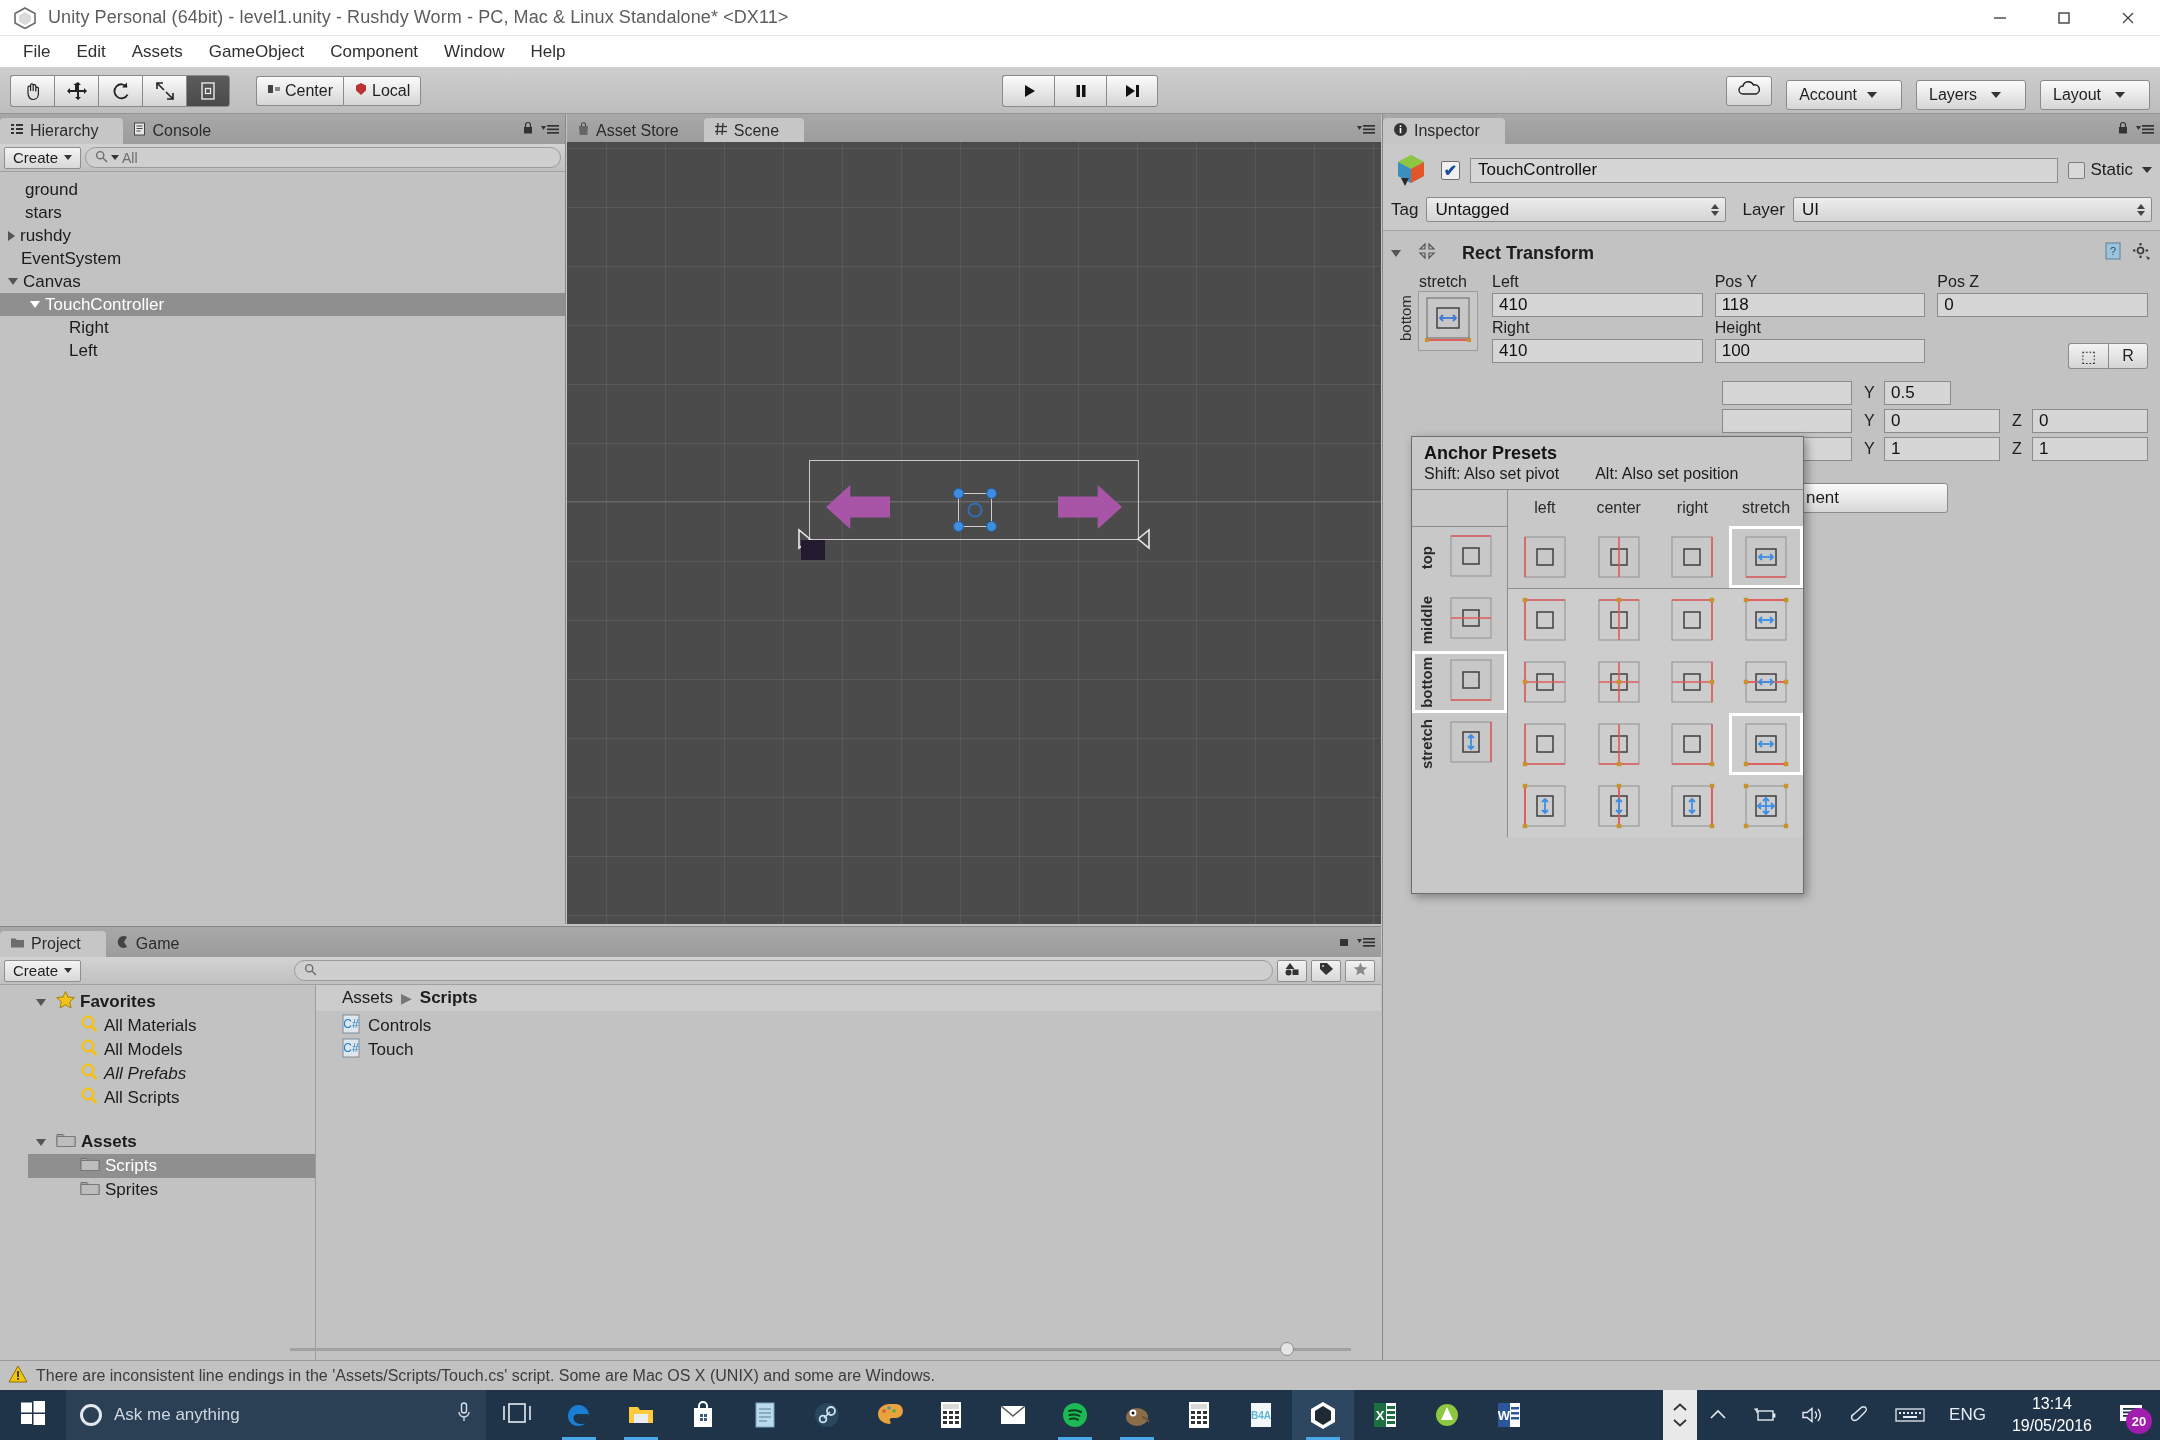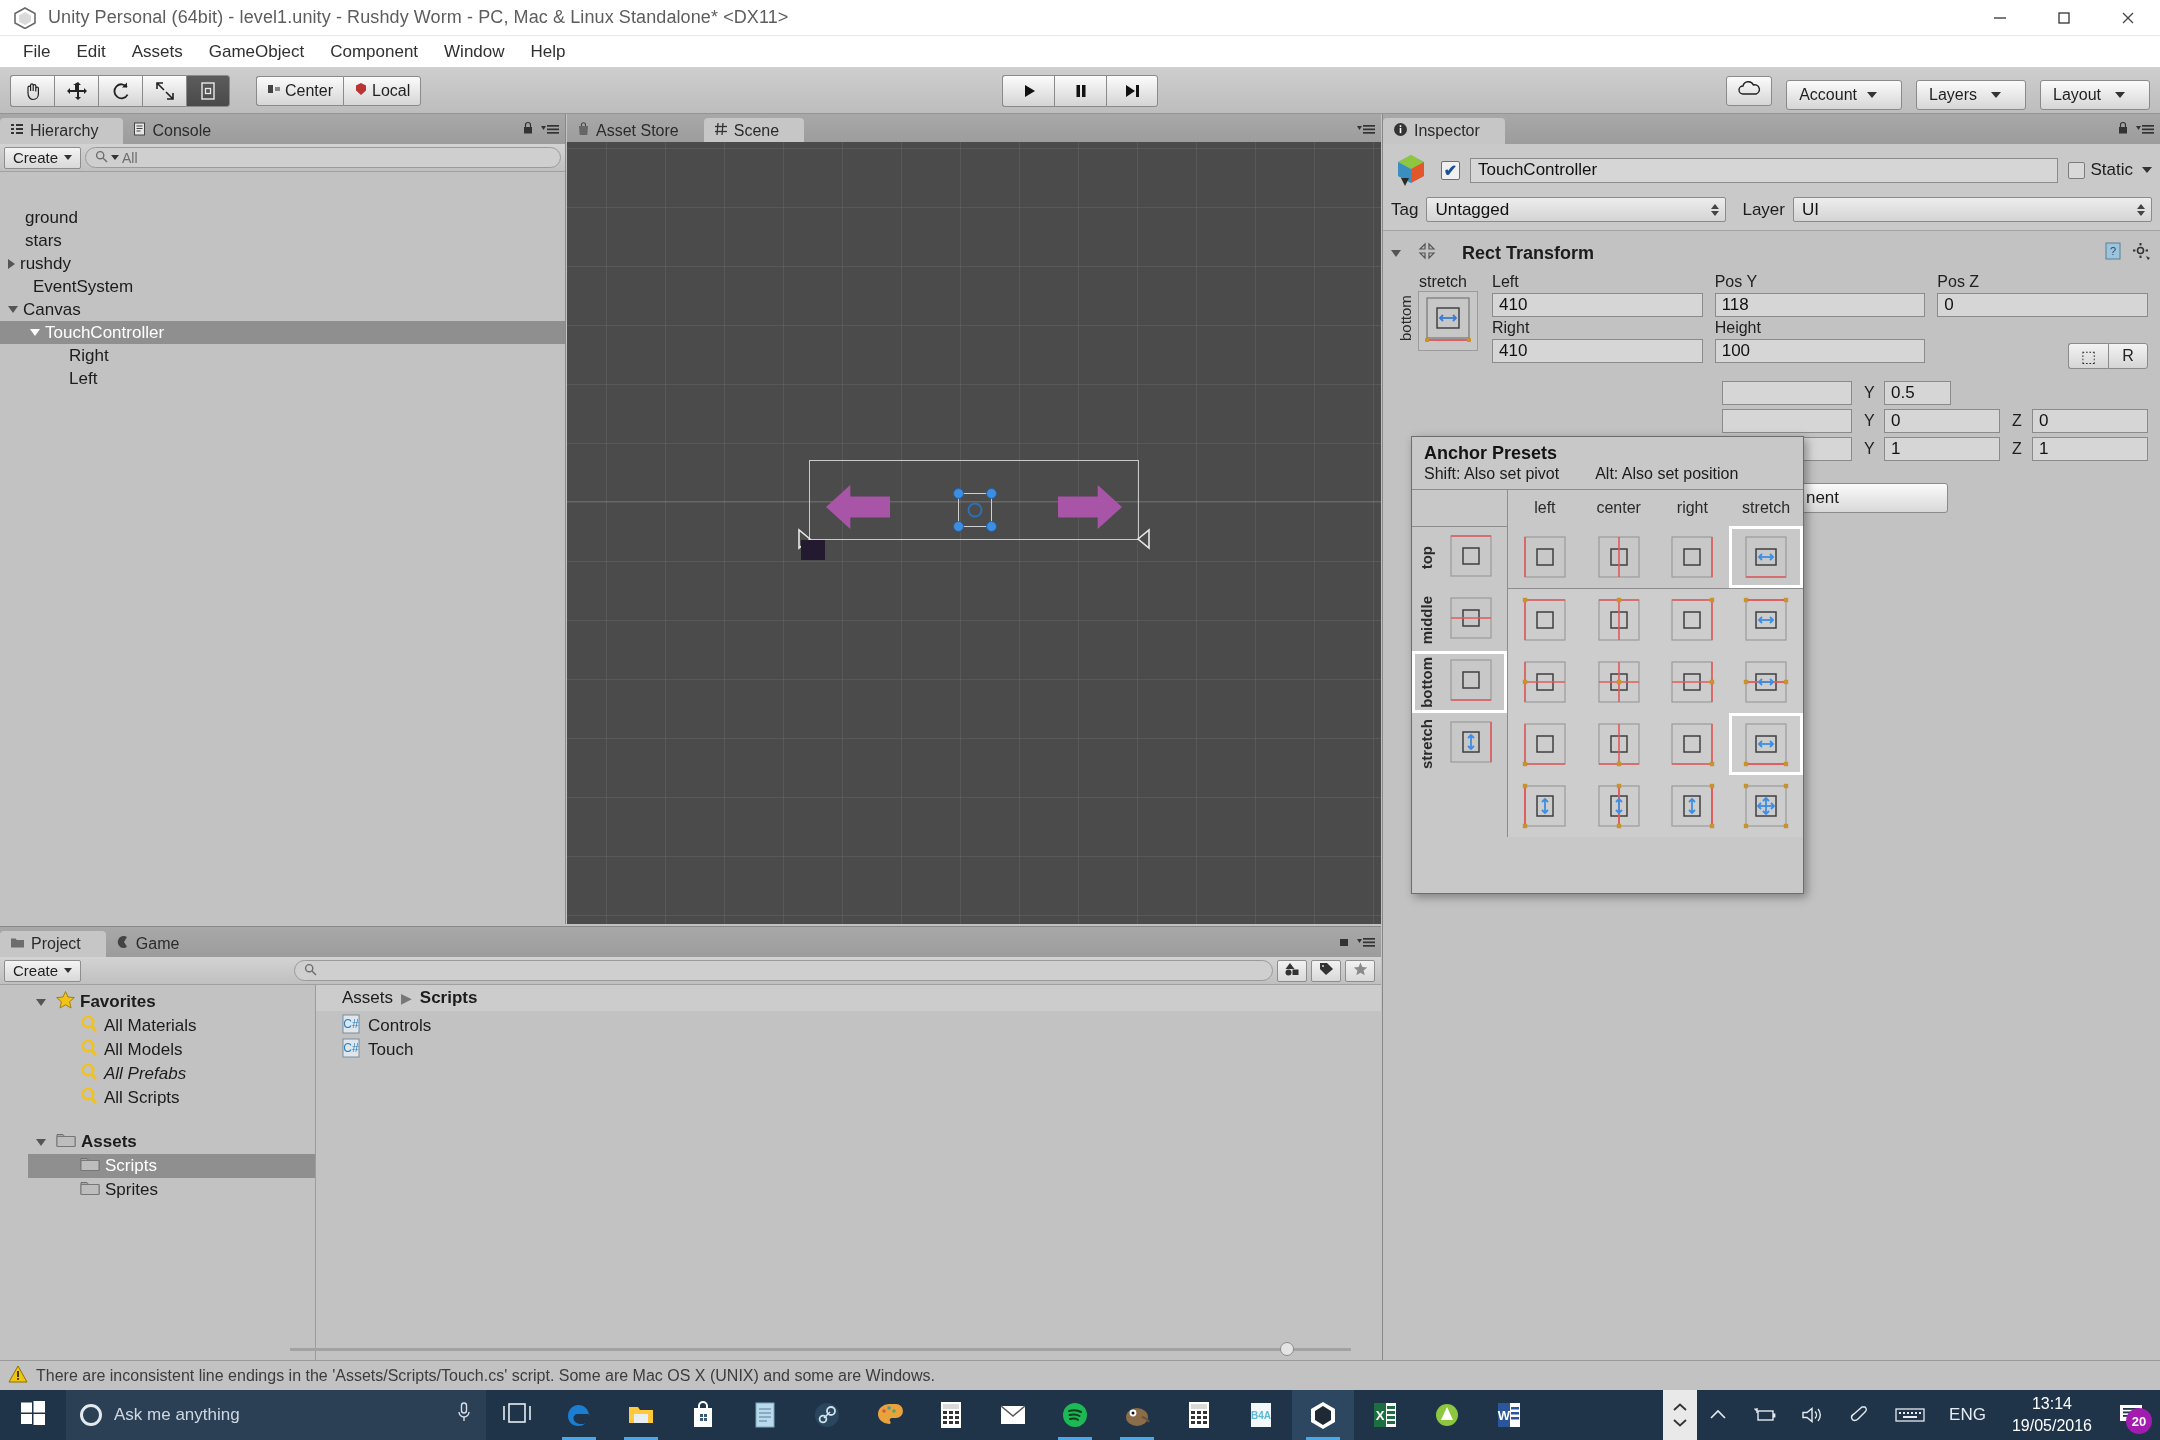--- a/index.html
+++ b/index.html
@@ -525,33 +525,33 @@
           <svg width="13" height="13" viewBox="0 0 13 13">
               <circle cx="5.2" cy="5.2" r="3.6" fill="none" stroke="#6d6d6d" stroke-width="1.4"></circle>
               <line x1="8" y1="8" x2="12" y2="12" stroke="#6d6d6d" stroke-width="1.4"></line>
             </svg>
         </span>
         <span class="mini-caret"></span>
         <span>All</span>
       </div>
     </div>
     <div class="hier-list" id="hier-list">
-        <div class="hier-row" style="padding-left: 8px; margin-top: 28px;">
+        <div class="hier-row" style="padding-left: 8px;">
           <span class="tri blank"></span>
           <span>ground</span>
         </div>
         <div class="hier-row" style="padding-left: 8px;">
           <span class="tri blank"></span>
           <span>stars</span>
         </div>
         <div class="hier-row" style="padding-left: 8px;">
           <span class="tri closed"></span>
           <span>rushdy</span>
         </div>
-        <div class="hier-row" style="padding-left: 16px;">
+        <div class="hier-row" style="padding-left: 4px;">
           <span class="tri blank"></span>
           <span>EventSystem</span>
         </div>
         <div class="hier-row" style="padding-left: 8px;">
           <span class="tri open"></span>
           <span>Canvas</span>
         </div>
         <div class="hier-row selected" style="padding-left: 30px;">
           <span class="tri open white"></span>
           <span>TouchController</span>

